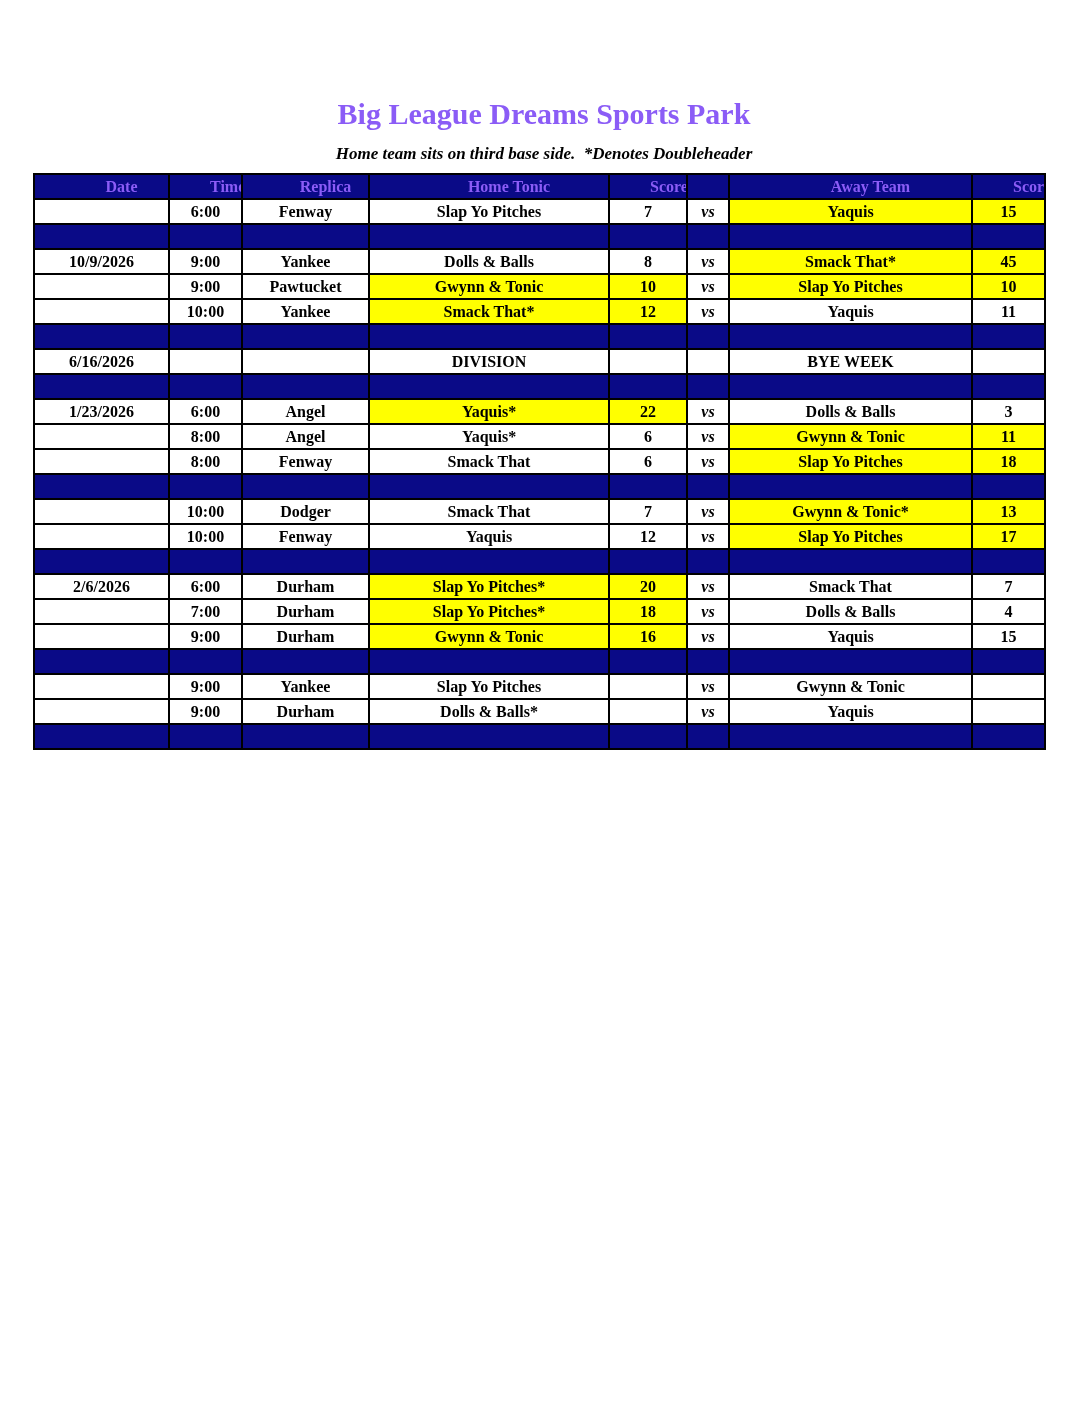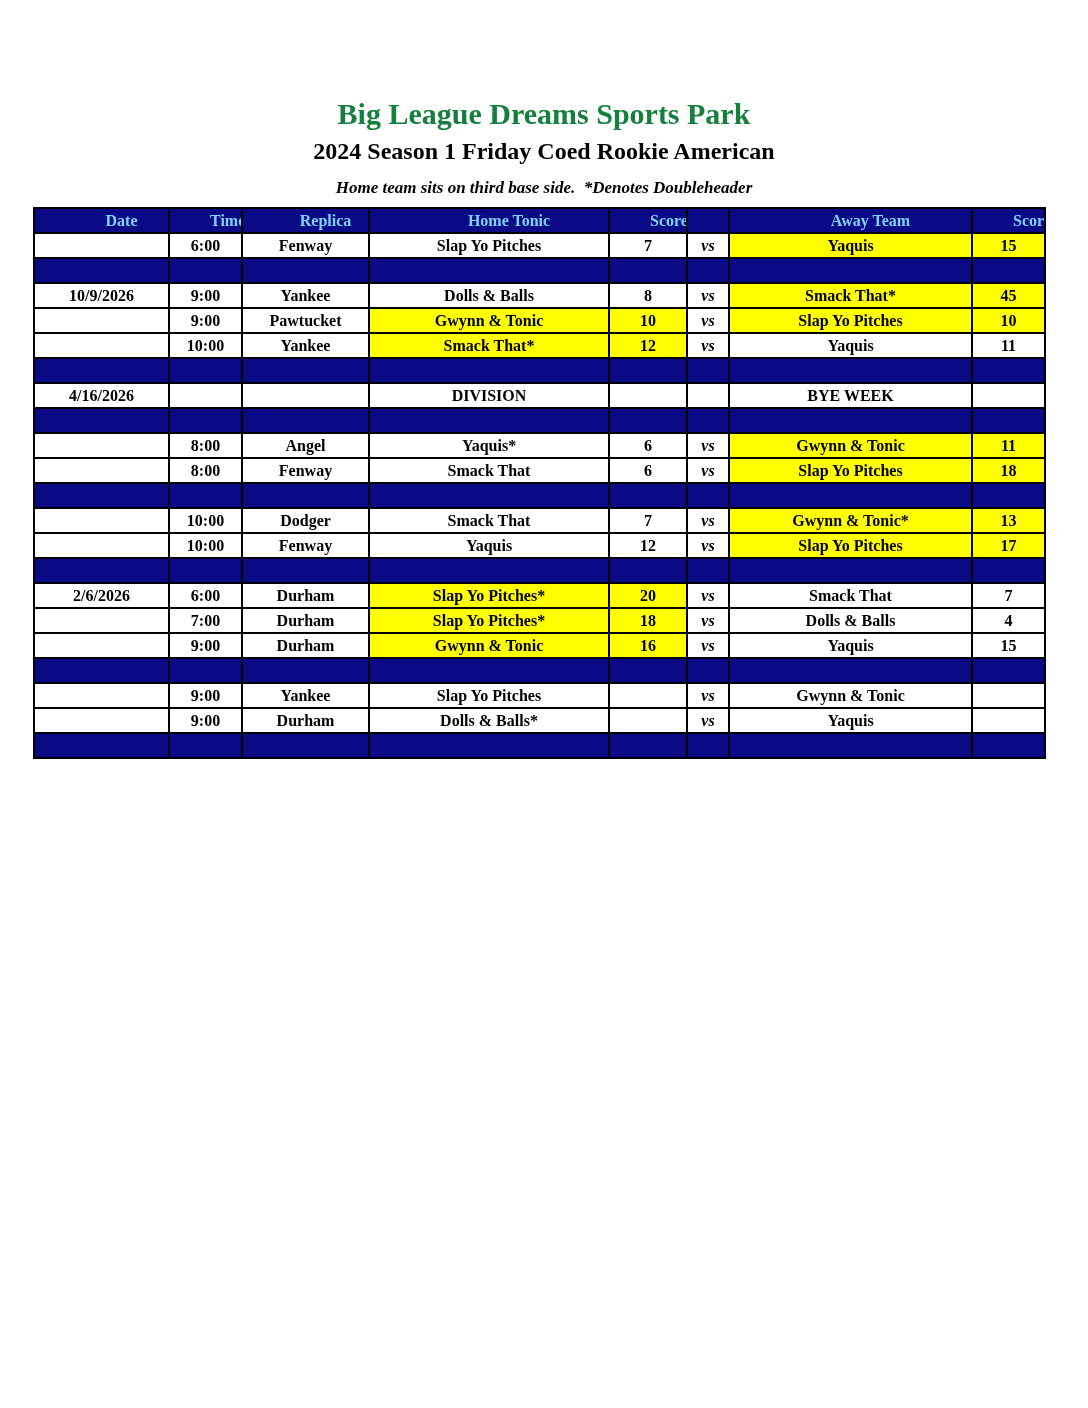--- a/index.html
+++ b/index.html
@@ -15,21 +15,21 @@
     position: relative;
   }
   .header-block {
     padding-top: 96px;
     text-align: center;
   }
   .title {
     font-size: 30px;
     font-weight: bold;
     line-height: 36px;
-    color: #15803d;
+    color: #8b5cf6;
   }
   .subtitle {
     font-size: 24px;
     font-weight: bold;
     line-height: 30px;
     margin-top: 4px;
     color: #000000;
   }
   .note {
     font-size: 17px;
@@ -52,40 +52,39 @@
     height: 23px;
     line-height: 23px;
     font-size: 16px;
     font-weight: bold;
     text-align: center;
     white-space: nowrap;
     overflow: hidden;
   }
   table.schedule th {
     background: #0a0a87;
-    color: #7dd3fc;
+    color: #8b5cf6;
     padding-left: 40px;
   }
   td.sep {
     background: #0a0a87;
   }
   td.win {
     background: #ffff00;
   }
   td.vs-cell {
     font-style: italic;
     font-size: 15px;
   }
 </style>
 </head>
 <body>
 
 <div class="header-block">
   <div class="title">Big League Dreams Sports Park</div>
-  <div class="subtitle">2024 Season 1 Friday Coed Rookie American</div>
   <div class="note">Home team sits on third base side.  *Denotes Doubleheader</div>
 </div>
 
 <table class="schedule">
   <colgroup>
     <col style="width:135px">
     <col style="width:73px">
     <col style="width:127px">
     <col style="width:240px">
     <col style="width:78px">
@@ -160,38 +159,48 @@
         <td class="sep"></td>
         <td class="sep"></td>
         <td class="sep"></td>
         <td class="sep"></td>
         <td class="sep"></td>
         <td class="sep"></td>
         <td class="sep"></td>
         <td class="sep"></td>
       </tr>
       <tr>
-        <td>4/16/2026</td>
+        <td>6/16/2026</td>
         <td></td>
         <td></td>
         <td>DIVISION</td>
         <td></td>
         <td class="vs-cell"></td>
         <td>BYE WEEK</td>
         <td></td>
       </tr>
       <tr>
         <td class="sep"></td>
         <td class="sep"></td>
         <td class="sep"></td>
         <td class="sep"></td>
         <td class="sep"></td>
         <td class="sep"></td>
         <td class="sep"></td>
         <td class="sep"></td>
+      </tr>
+      <tr>
+        <td>1/23/2026</td>
+        <td>6:00</td>
+        <td>Angel</td>
+        <td class="win">Yaquis*</td>
+        <td class="win">22</td>
+        <td class="vs-cell">vs</td>
+        <td>Dolls &amp; Balls</td>
+        <td>3</td>
       </tr>
       <tr>
         <td></td>
         <td>8:00</td>
         <td>Angel</td>
         <td>Yaquis*</td>
         <td>6</td>
         <td class="vs-cell">vs</td>
         <td class="win">Gwynn &amp; Tonic</td>
         <td class="win">11</td>

